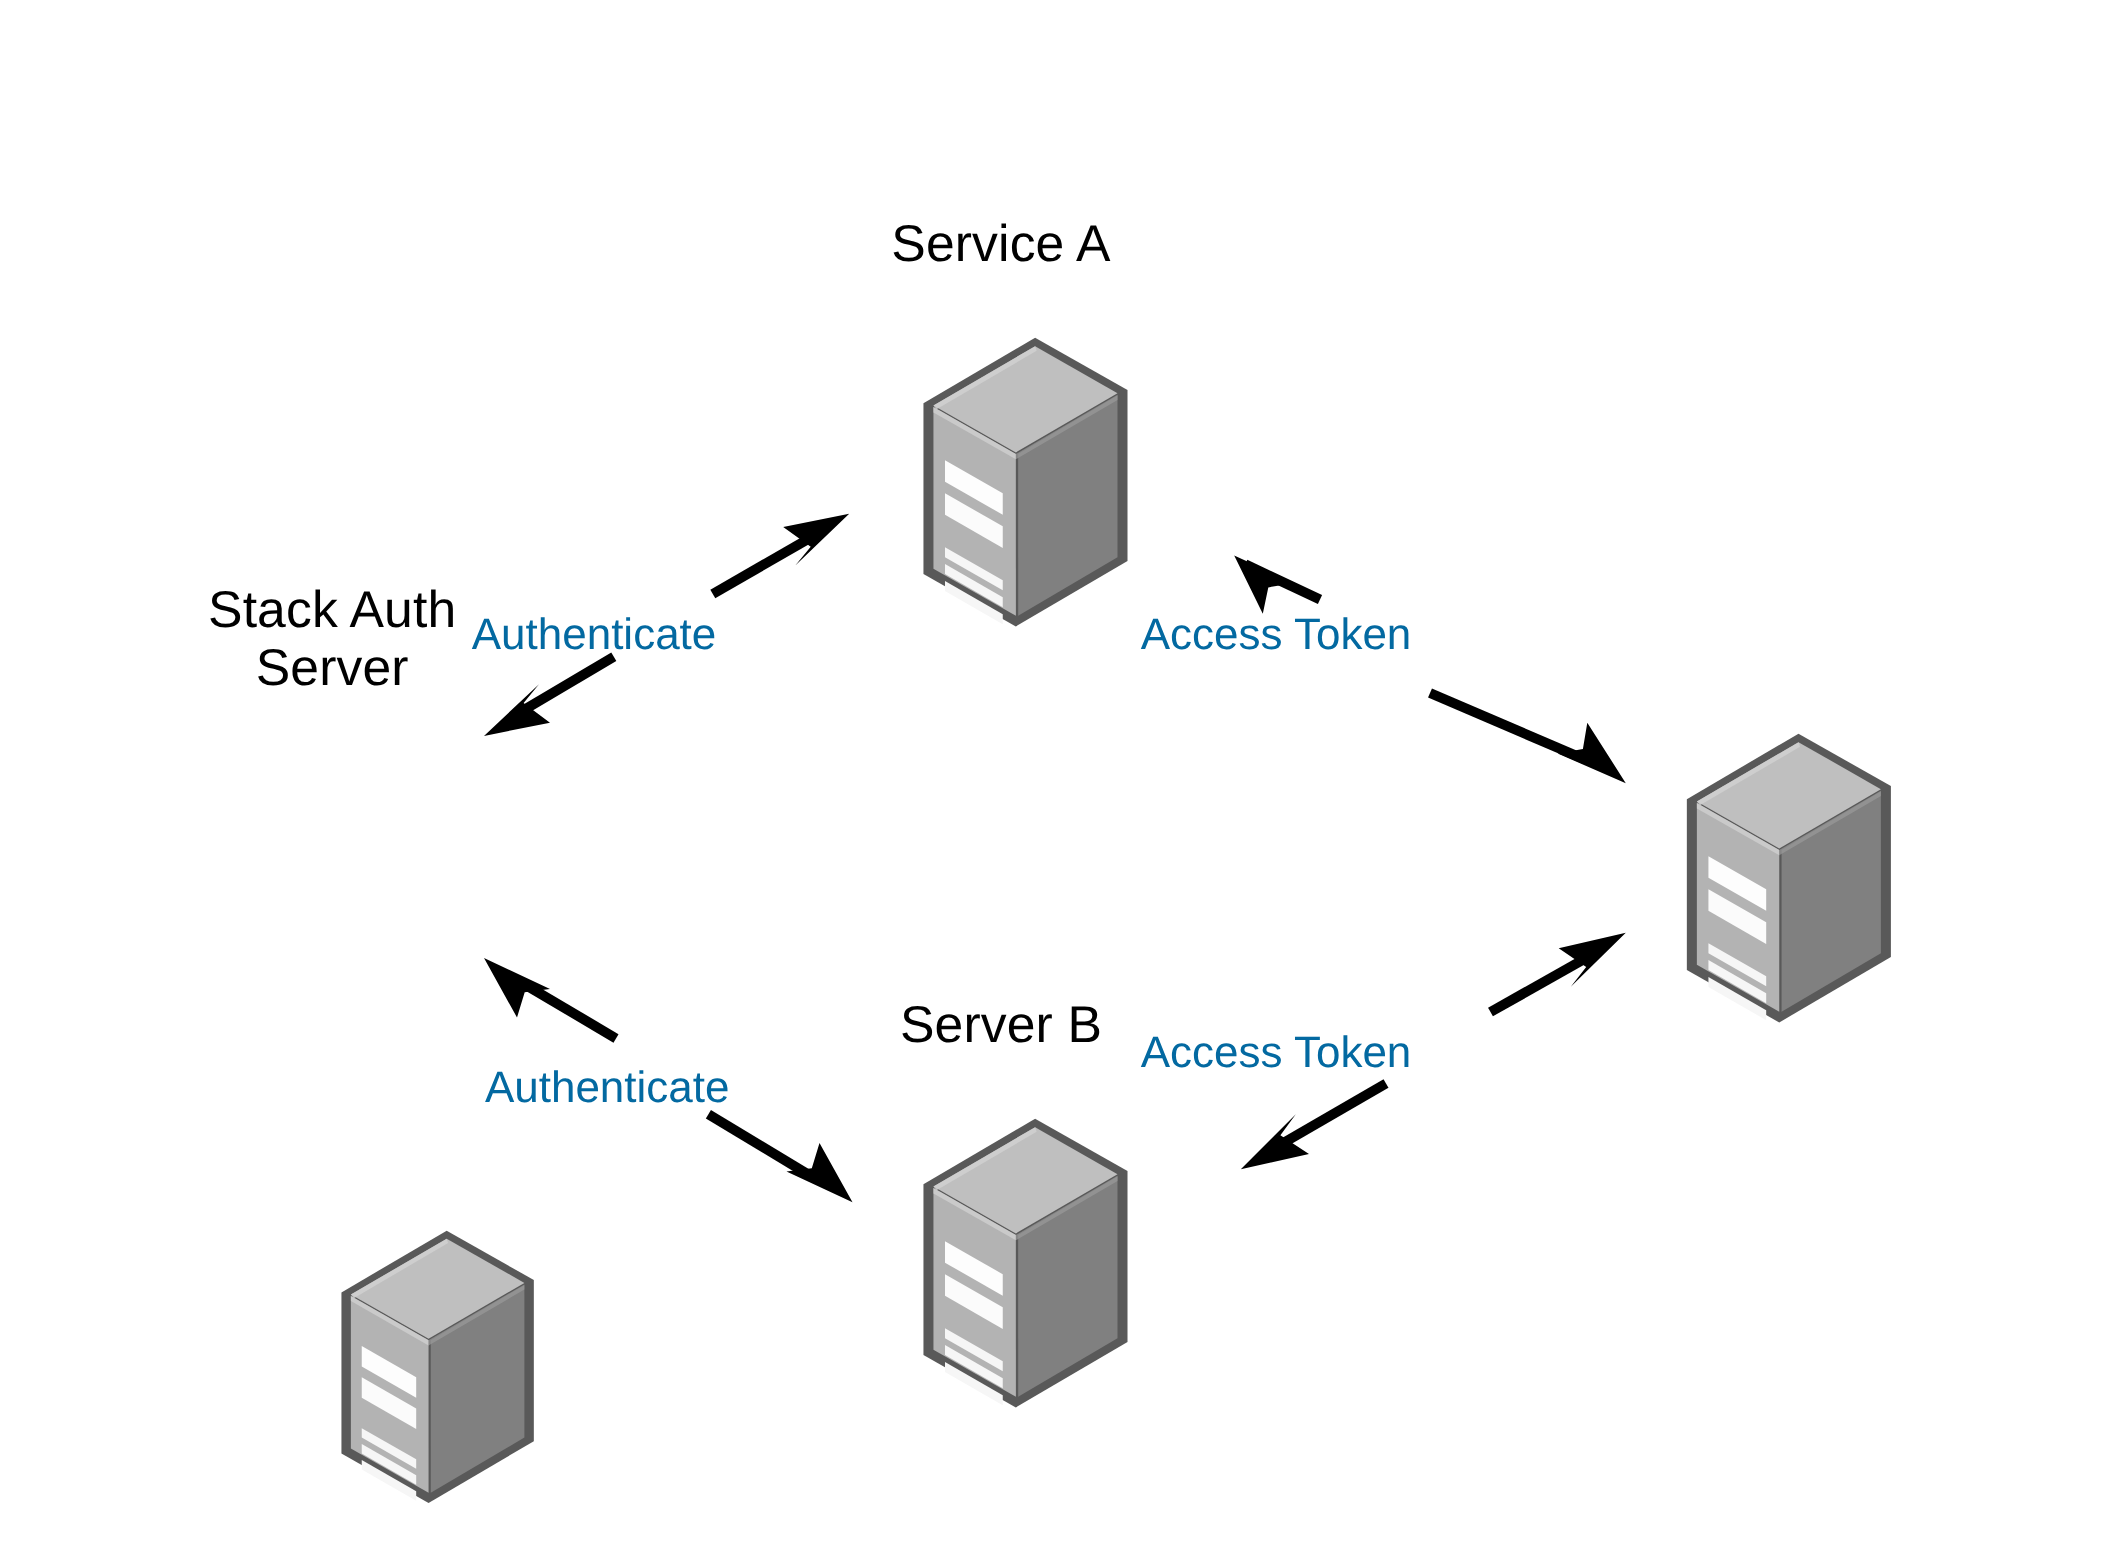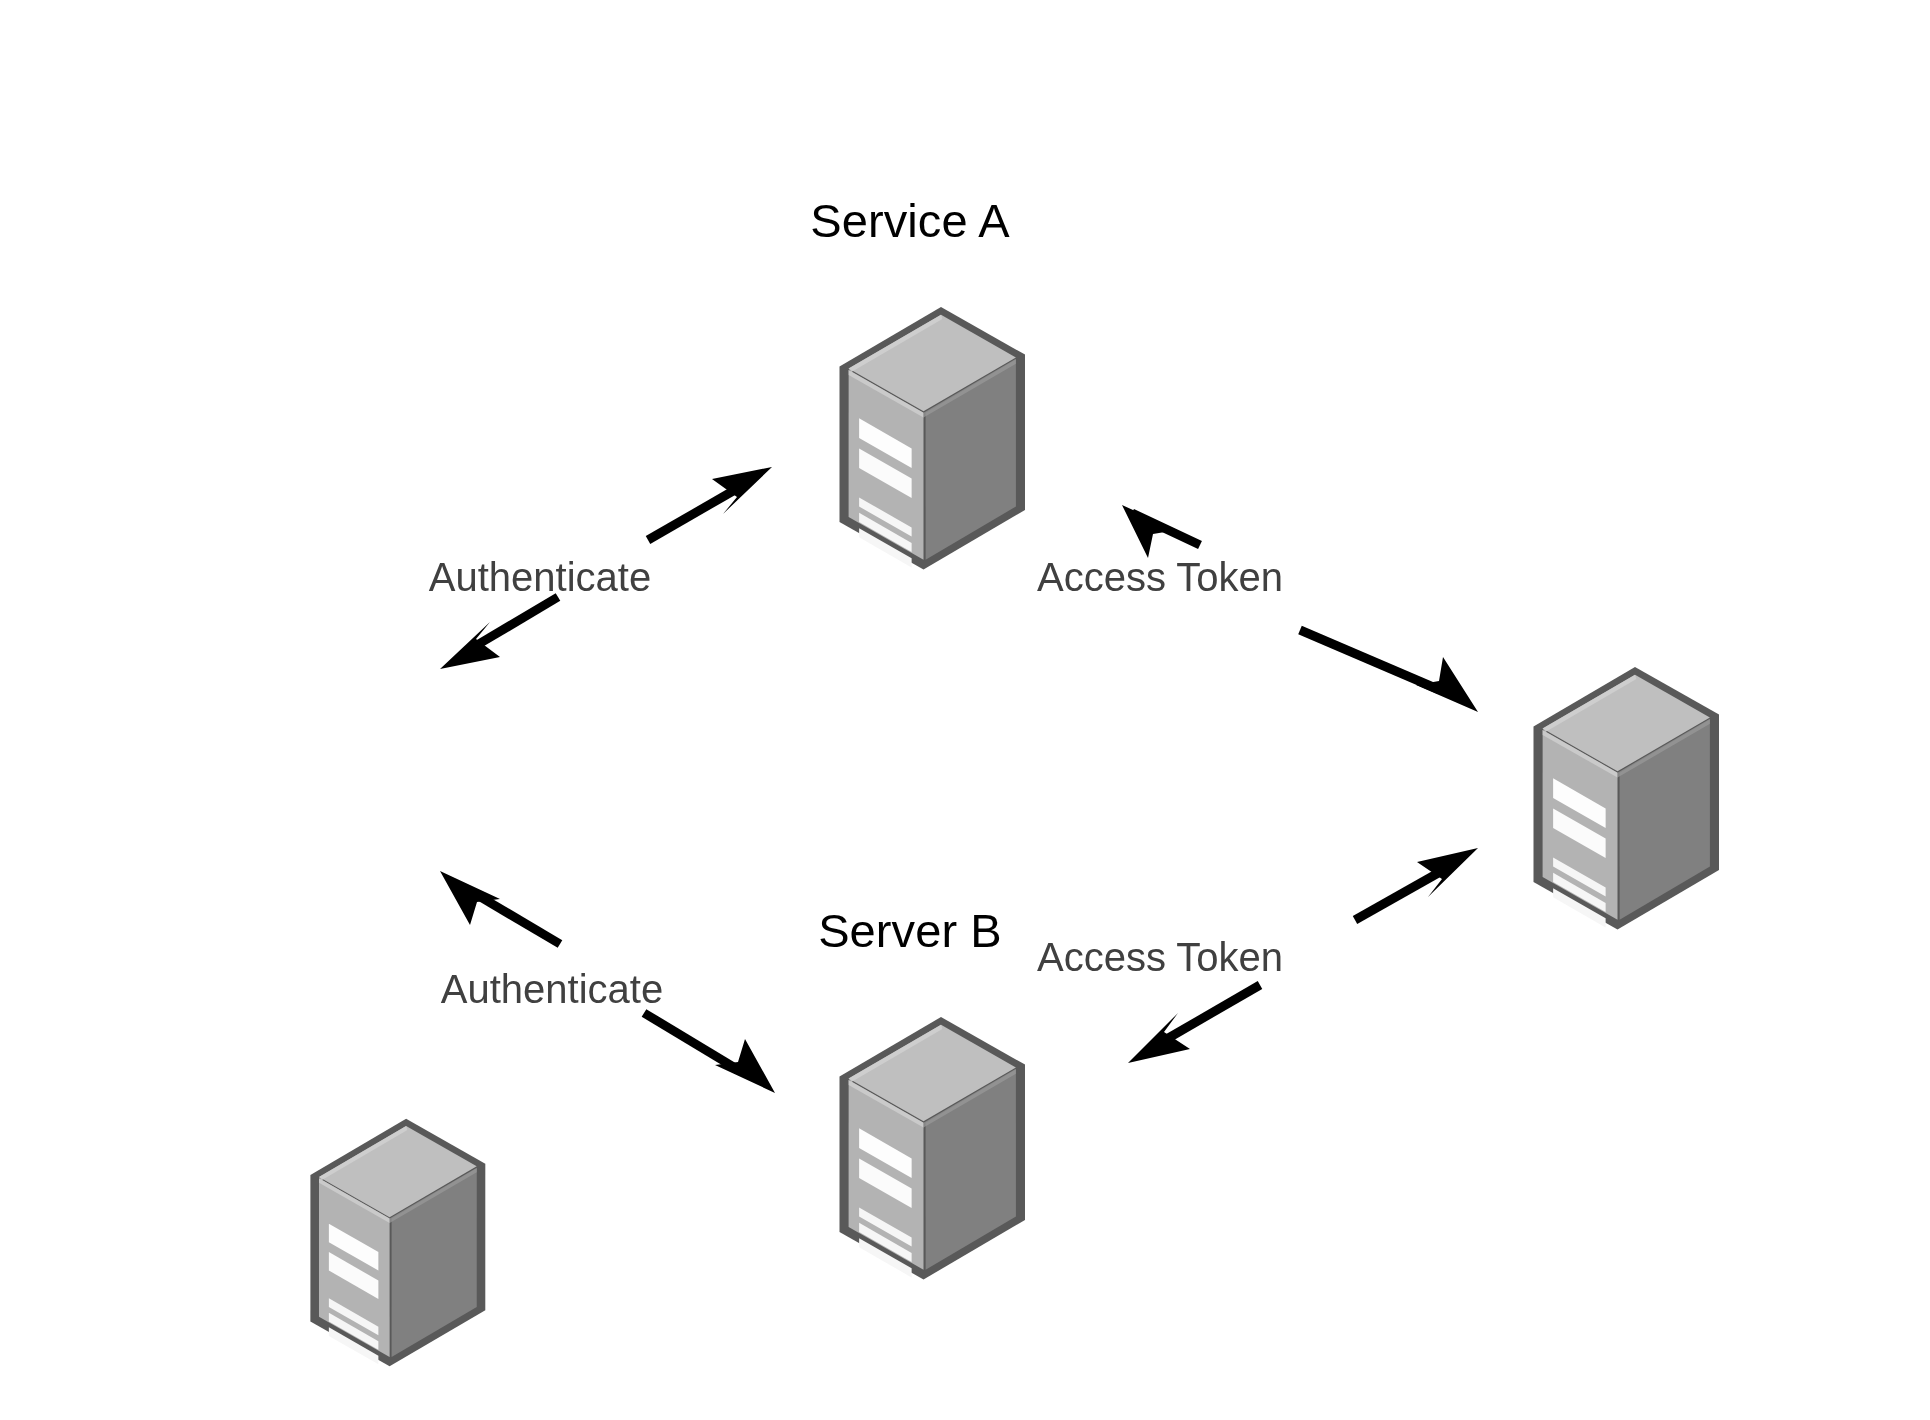--- a/index.html
+++ b/index.html
@@ -33,21 +33,21 @@
     font-family: "Liberation Sans", sans-serif;
     font-size: 47px;
     line-height: 1.12;
     letter-spacing: 0.1px;
     white-space: pre-line;
     user-select: none;
   }
   .edge-label {
     position: absolute;
     text-align: center;
-    color: #404040;
+    color: #0369a1;
     font-family: "Liberation Sans", sans-serif;
     font-size: 40px;
     line-height: 1.1;
     white-space: nowrap;
     user-select: none;
   }
   
   #label-auth-server { left: 92px;  top: 528px; width: 420px; }
   #label-service-a   { left: 700px; top: 195px; width: 420px; }
   #label-service-b   { left: 700px; top: 905px; width: 420px; }
@@ -134,20 +134,22 @@
     <g>
 
       <line x1="1355" y1="920" x2="1440" y2="872" stroke="#000000" stroke-width="9"></line>
       <polygon points="1478,848 1417,862 1442,879 1428,897" fill="#000000"></polygon>
 
       <line x1="1260" y1="985" x2="1165" y2="1040" stroke="#000000" stroke-width="9"></line>
       <polygon points="1128,1063 1190,1049 1164,1032 1178,1013" fill="#000000"></polygon>
     </g>
   </svg>
 
+  <div class="node-label" id="label-auth-server">Stack Auth
+Server</div>
 
   <div class="node-label" id="label-service-a">Service A</div>
 
   <div class="node-label" id="label-service-b">Server B</div>
 
 
   <div class="edge-label" id="label-authenticate-a">Authenticate</div>
 
   <div class="edge-label" id="label-authenticate-b">Authenticate</div>
 

